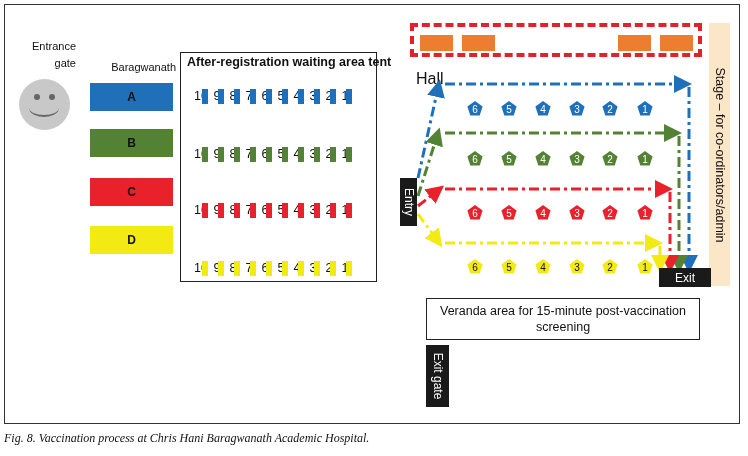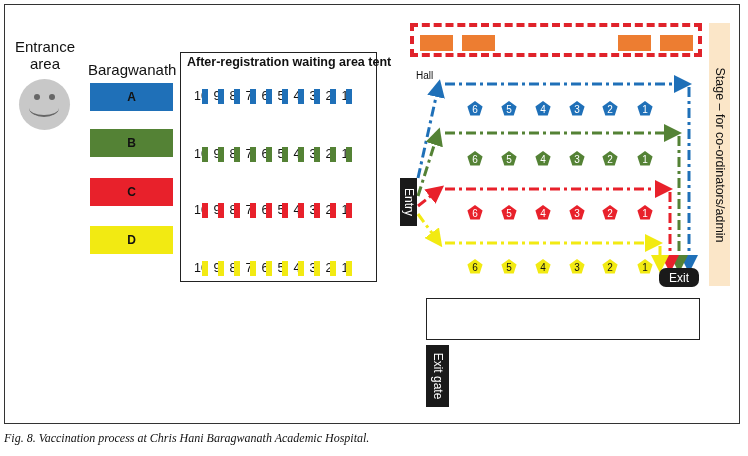--- a/index.html
+++ b/index.html
@@ -1,51 +1,51 @@
 <!DOCTYPE html>
 <html><head>
 <meta charset="utf-8">
 <style>
   html,body{margin:0;padding:0;background:#fff;}
   body{width:748px;height:456px;position:relative;overflow:hidden;font-family:"Liberation Sans","DejaVu Sans",sans-serif;color:#111;}
   .frame{position:absolute;left:4px;top:4px;width:736px;height:420px;border:1px solid #333;box-sizing:border-box;}
   .abs{position:absolute;}
-  .lbl{font-size:15px;text-align:center;}
+  .lbl{font-size:11px;text-align:right;}
   .smiley{position:absolute;left:19px;top:79px;width:51px;height:51px;border-radius:50%;background:#c8c8c8;}
   .smiley .eye{position:absolute;top:15px;width:6px;height:6px;border-radius:50%;background:#666;}
   .smiley .mouth{position:absolute;left:10px;top:20px;width:30px;height:16px;border-bottom:2px solid #666;border-radius:0 0 50% 50%;}
   .reg{position:absolute;left:90px;width:83px;height:28px;font-weight:bold;font-size:12px;display:flex;align-items:center;justify-content:center;}
   .tent{position:absolute;left:180px;top:52px;width:197px;height:230px;border:1px solid #222;box-sizing:border-box;}
   .tent-title{position:absolute;left:6px;top:2px;font-size:12.5px;font-weight:bold;white-space:nowrap;}
   .numrow{position:absolute;left:17px;font-size:12.5px;height:14px;}
   .numrow span{position:absolute;top:16px;width:14px;text-align:center;}
   .barrow{position:absolute;left:21px;height:15px;}
   .barrow i{position:absolute;top:0;width:6px;height:15px;}
   .emerg{position:absolute;left:410px;top:23px;width:292px;height:34px;border:4px dashed #e0232b;box-sizing:border-box;}
   .ebox{position:absolute;top:8px;width:33px;height:16px;background:#ed7d31;}
   .emerg-label{position:absolute;left:90px;top:5px;width:120px;text-align:center;font-size:12.5px;}
   .stage{position:absolute;left:709px;top:23px;width:21px;height:263px;background:#fbe6c8;}
   .stage span{position:absolute;left:50%;top:50%;transform:translate(-50%,-50%) rotate(90deg);white-space:nowrap;font-size:12.5px;}
   .entry{position:absolute;left:400px;top:178px;width:17px;height:48px;background:#1a1a1a;color:#fff;font-size:12px;}
   .entry span{position:absolute;left:50%;top:50%;transform:translate(-50%,-50%) rotate(90deg);white-space:nowrap;}
-  .exitbox{position:absolute;left:659px;top:268px;width:40px;height:19px;background:#1a1a1a;color:#fff;font-size:12px;display:flex;align-items:center;justify-content:center;border-radius:7px;}
+  .exitbox{position:absolute;left:659px;top:268px;width:52px;height:19px;background:#1a1a1a;color:#fff;font-size:12px;display:flex;align-items:center;justify-content:center;}
   .veranda{position:absolute;left:426px;top:298px;width:274px;height:42px;border:1px solid #222;box-sizing:border-box;font-size:12.5px;text-align:center;padding-top:4px;line-height:16px;}
   .exitgate{position:absolute;left:426px;top:345px;width:23px;height:62px;background:#1a1a1a;color:#fff;font-size:12px;}
   .exitgate span{position:absolute;left:50%;top:50%;transform:translate(-50%,-50%) rotate(90deg);white-space:nowrap;}
   .caption{position:absolute;left:4px;top:431px;font-family:"Liberation Serif","DejaVu Serif",serif;font-style:italic;font-size:12px;}
   svg.paths{position:absolute;left:0;top:0;}
 </style>
 </head>
 <body>
 
 <div class="frame"></div>
 
 <div class="abs lbl" style="left:14px;top:38px;width:62px;line-height:17px;">
   <div>Entrance</div>
-  <div>area</div>
+  <div>gate</div>
 </div>
 <div class="smiley">
   <div class="eye" style="left:15px"></div>
   <div class="eye" style="left:30px"></div>
   <div class="mouth"></div>
 </div>
 
 <div class="abs lbl" style="left:88px;top:61px;width:88px;">Baragwanath</div>
 <div id="reg-desks">
     <div class="reg" style="top: 83px; background: rgb(31, 112, 184);">
@@ -168,21 +168,21 @@
   <div class="ebox" style="left:6px"></div>
   <div class="ebox" style="left:48px"></div>
   <div class="ebox" style="left:204px"></div>
   <div class="ebox" style="left:246px"></div>
 </div>
 
 <div class="stage">
     <span>Stage – for co-ordinators/admin</span>
   </div>
 
-<div class="abs" style="left:416px;top:70px;font-size:10px;">Hall</div>
+<div class="abs" style="left:416px;top:70px;font-size:16px;">Hall</div>
 
 <svg class="paths" width="748" height="456">
   <defs>
     <marker id="arB" markerWidth="6" markerHeight="6" refX="3" refY="3" orient="auto">
         <path d="M0,0 L6,3 L0,6 z" fill="#1f70b8"></path>
       </marker>
     <marker id="arG" markerWidth="6" markerHeight="6" refX="3" refY="3" orient="auto">
         <path d="M0,0 L6,3 L0,6 z" fill="#548235"></path>
       </marker>
     <marker id="arR" markerWidth="6" markerHeight="6" refX="3" refY="3" orient="auto">
@@ -260,19 +260,21 @@
 
 <div class="entry">
     <span>Entry</span>
   </div>
 
 <div class="exitbox">
     <span>Exit</span>
   </div>
 
 <div class="veranda">
+  <div>Veranda area for 15-minute post-vaccination</div>
+  <div>screening</div>
 </div>
 
 <div class="exitgate">
     <span>Exit gate</span>
   </div>
 
 <div class="caption">Fig. 8. Vaccination process at Chris Hani Baragwanath Academic Hospital.</div>
 
 </body></html>

